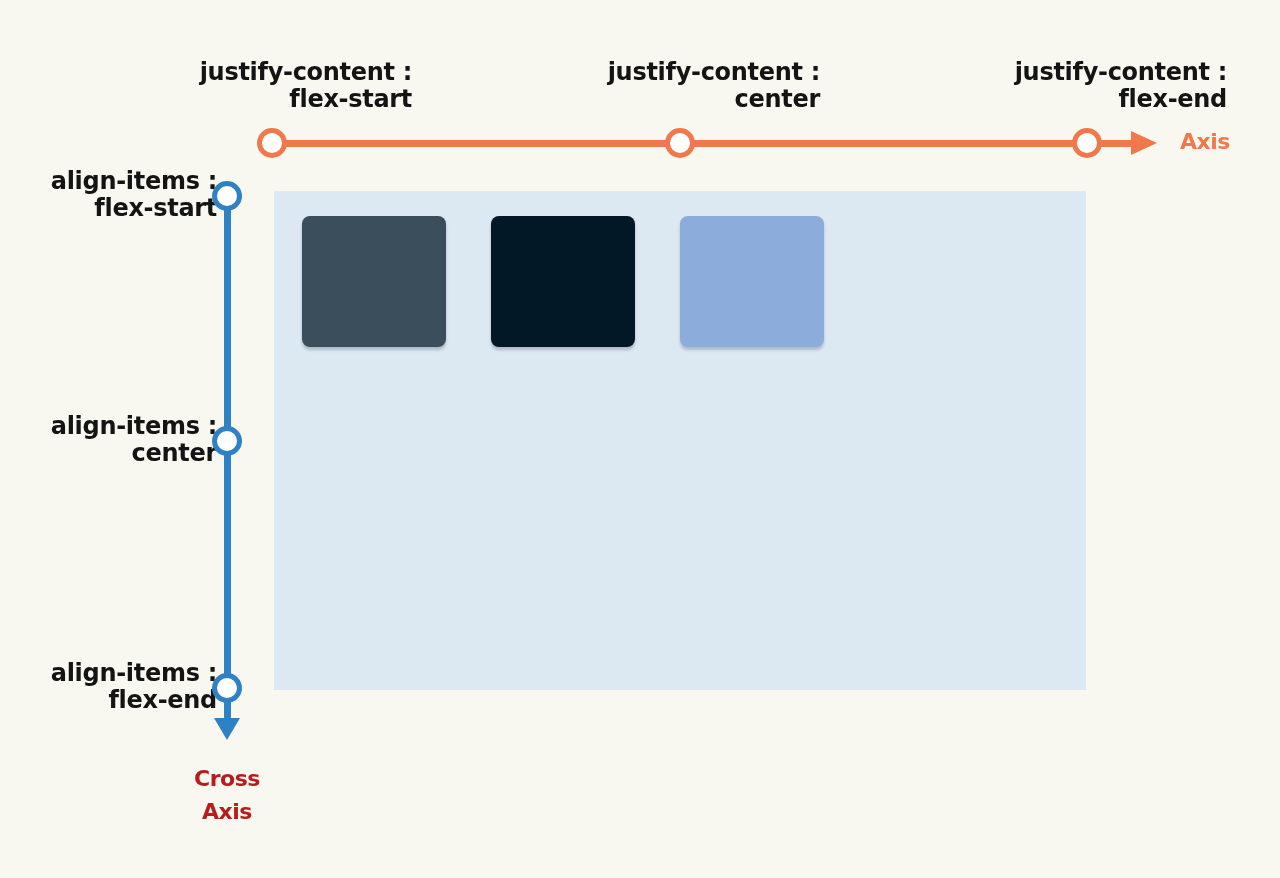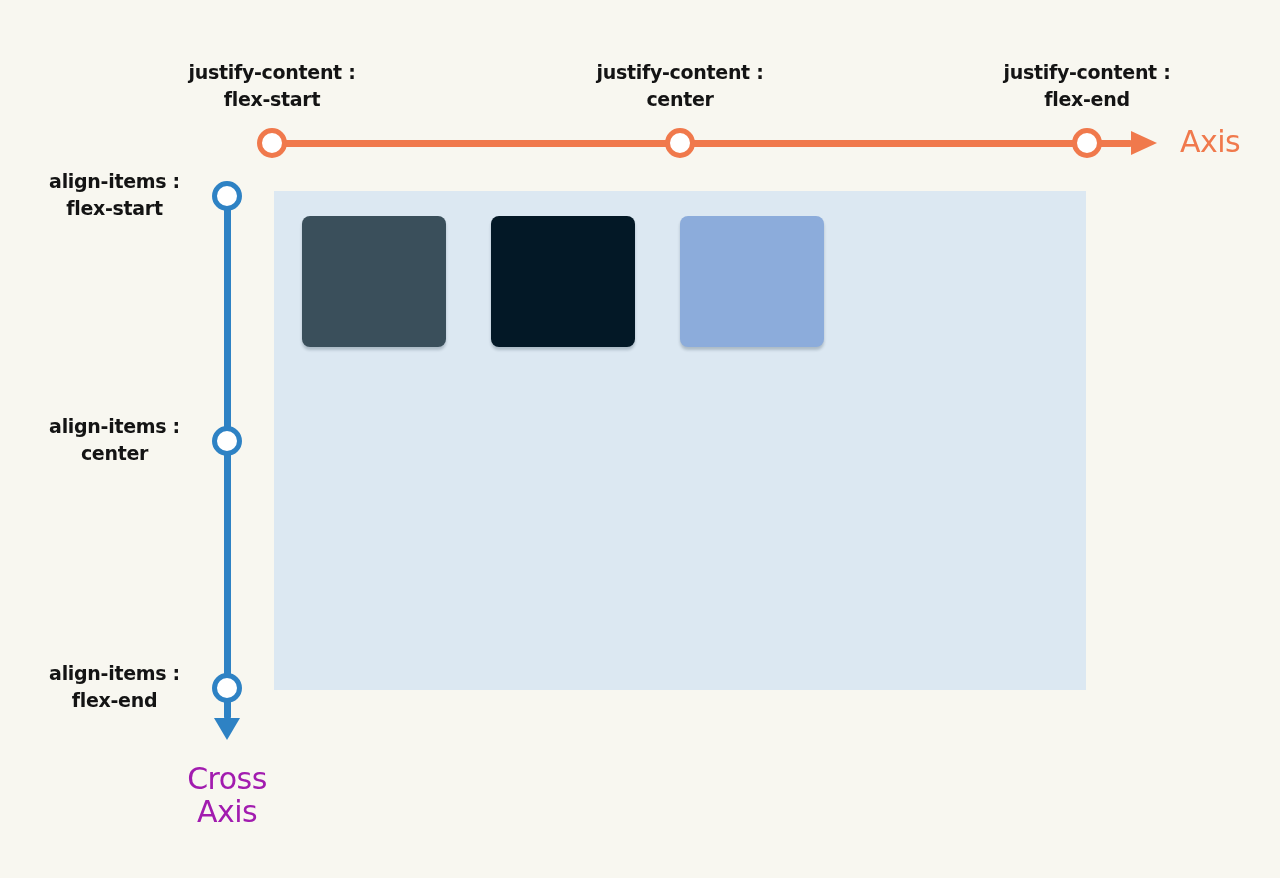--- a/index.html
+++ b/index.html
@@ -62,46 +62,46 @@
   .mc-h.p1 { left: 665px; }
   .mc-h.p2 { left: 1072px; }
   .mc-v { left: 212px; }
   .mc-v.p0 { top: 181px; }
   .mc-v.p1 { top: 426px; }
   .mc-v.p2 { top: 673px; }
 
   
   .prop-label {
     position: absolute;
-    text-align: center;
+    text-align: right;
     font-weight: 700;
-    font-size: 19px;
+    font-size: 24px;
     line-height: 27px;
     color: #141414;
     letter-spacing: -0.3px;
     white-space: nowrap;
   }
   .top-label { top: 59px; width: 280px; margin-left: -140px; }
   .tl0 { left: 272px; }
   .tl1 { left: 680px; }
   .tl2 { left: 1087px; }
   .left-label { left: 12px; width: 205px; }
   .ll0 { top: 168px; }
   .ll1 { top: 413px; }
   .ll2 { top: 660px; }
 
   .axis-name {
     position: absolute;
-    font-weight: 400;
-    font-size: 30px;
+    font-weight: 700;
+    font-size: 22px;
     line-height: 33px;
     letter-spacing: -0.5px;
   }
   .axis-name.main  { left: 1180px; top: 125px; color: #F0794C; }
-  .axis-name.cross { left: 147px;  top: 762px; width: 160px; text-align: center; color: #a21caf; }
+  .axis-name.cross { left: 147px;  top: 762px; width: 160px; text-align: center; color: #b91c1c; }
 
   
   .flex-container {
     position: absolute;
     left: 274px; top: 191px;
     width: 812px; height: 499px;
     background: #DCE8F2;
     display: flex;
     justify-content: flex-start;
     align-items: flex-start;

